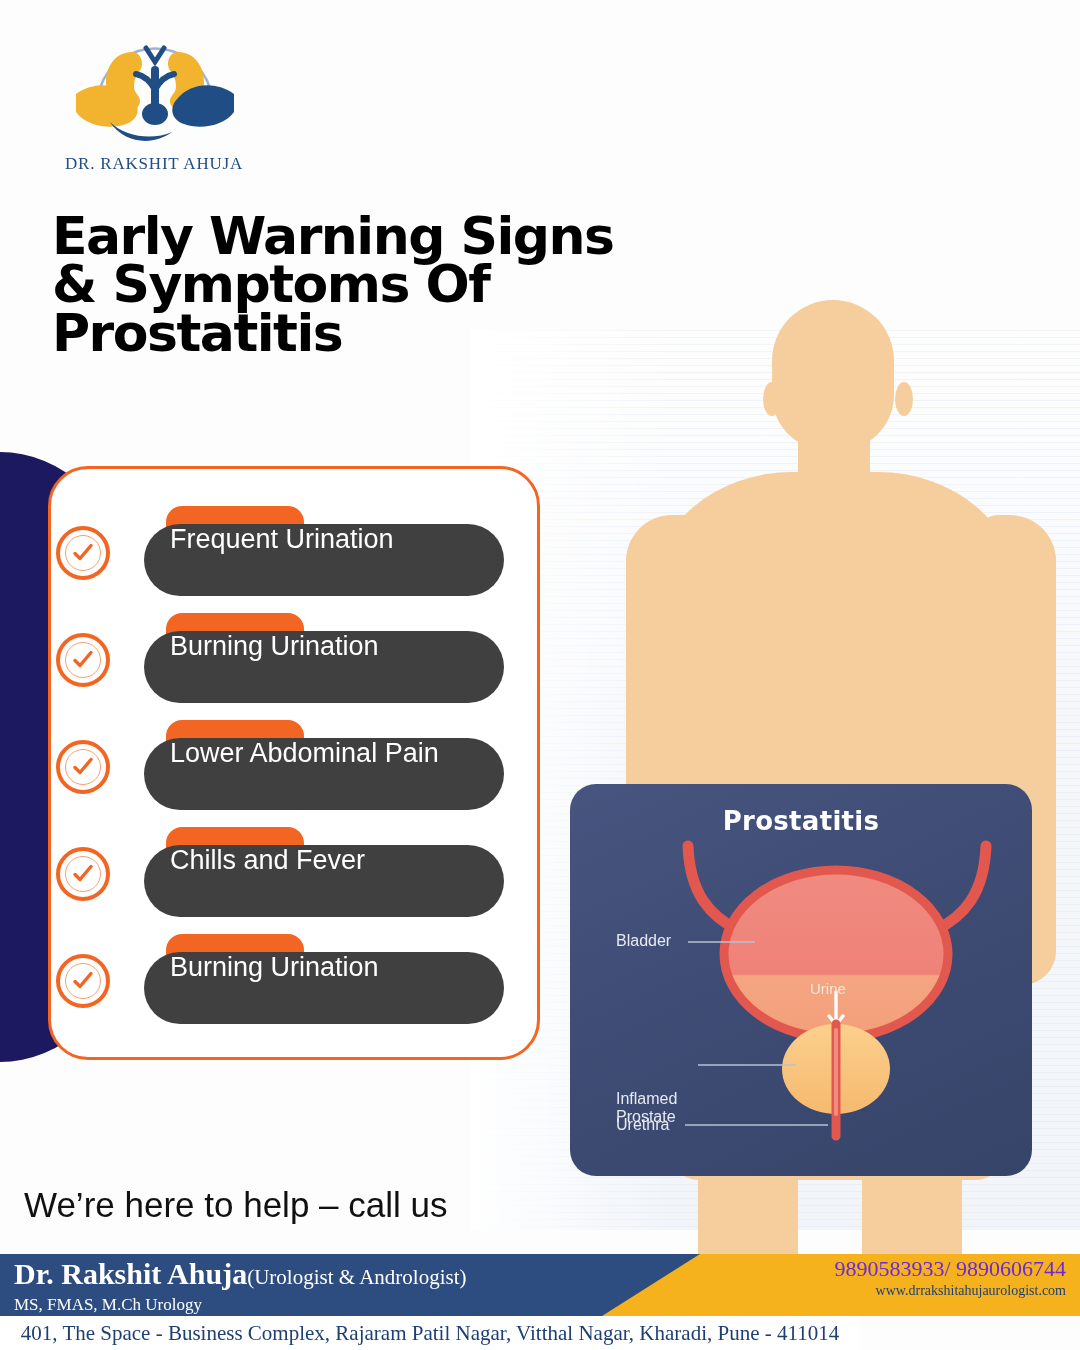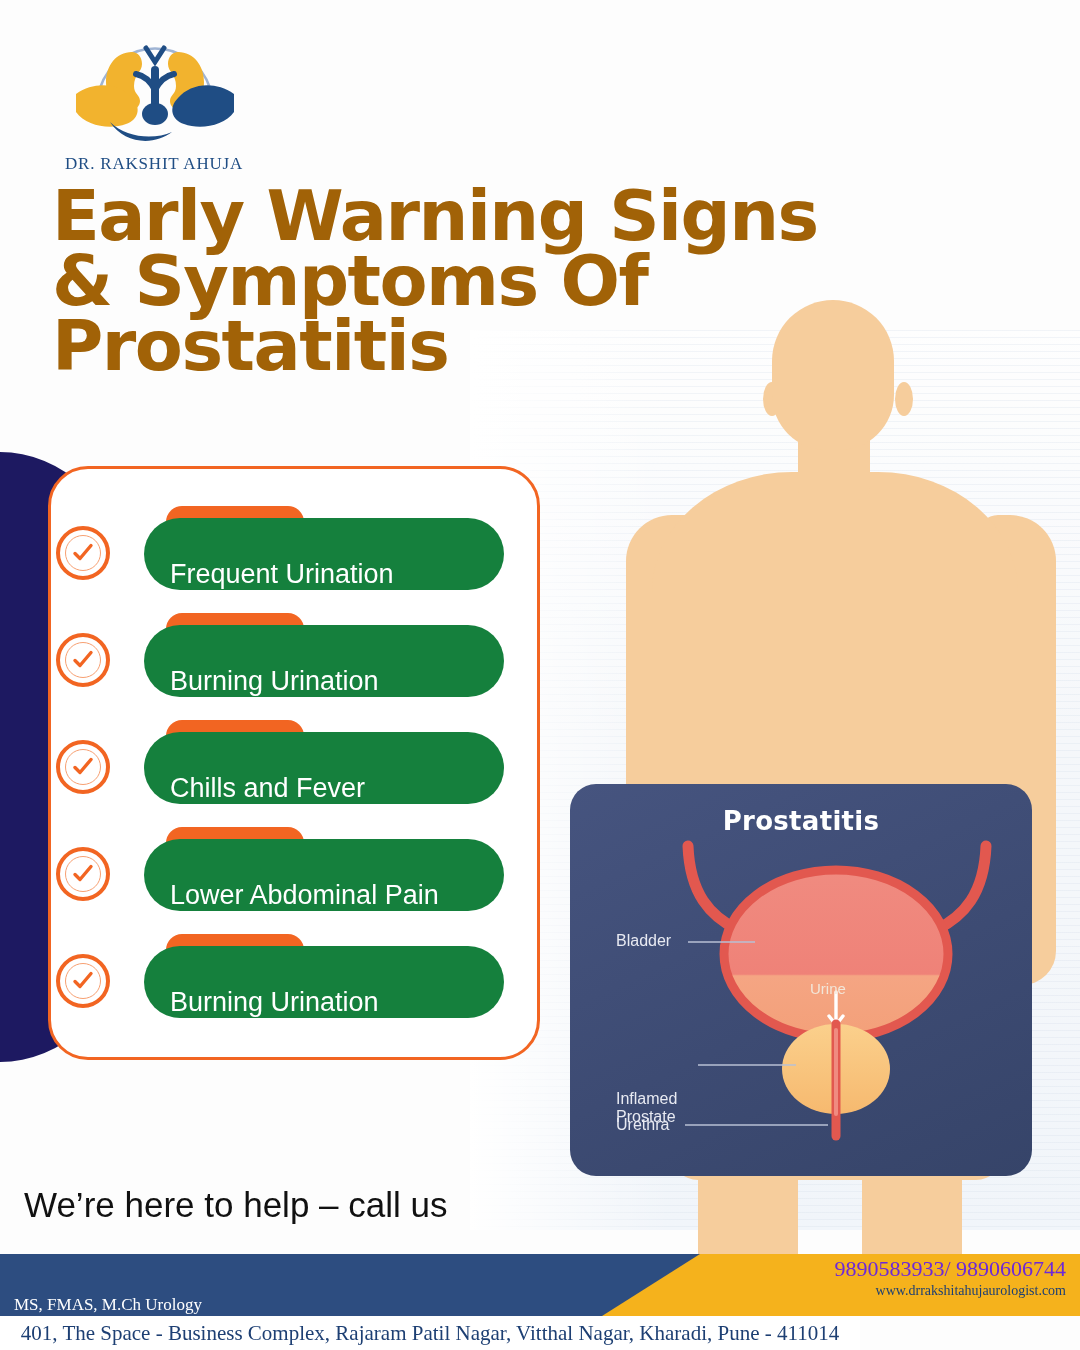--- a/index.html
+++ b/index.html
@@ -44,24 +44,24 @@
   .fig-arm.r{left:378px;border-radius:20px 46px 34px 34px;}
   .fig-hip{
     position:absolute;left:72px;top:660px;width:330px;height:220px;background:#f6cd9c;
     border-radius:40px 40px 26px 26px;
   }
   .fig-leg{position:absolute;top:840px;width:100px;height:160px;background:#f6cd9c;border-radius:14px;}
   .fig-leg.l{left:98px;} .fig-leg.r{left:262px;}
 
   
   .title{
-    position:absolute;left:52px;top:184px;width:880px;
-    color:#a16207;
+    position:absolute;left:52px;top:212px;width:880px;
+    color:#000000;
     font-family:"DejaVu Sans", sans-serif;
-    font-weight:bold;font-size:70px;line-height:.93;
+    font-weight:bold;font-size:52px;line-height:.93;
     letter-spacing:-1.5px;
     white-space:pre-line;
   }
 
   
   .logo{position:absolute;left:44px;top:26px;width:220px;height:160px;}
   .logo-mark{position:absolute;left:26px;top:0;width:170px;height:122px;}
   .logo-name{
     position:absolute;left:0;top:128px;width:220px;text-align:center;
     font-family:"Liberation Serif", serif;font-size:17px;letter-spacing:.8px;
@@ -93,23 +93,23 @@
     position:absolute;left:5px;top:5px;right:5px;bottom:5px;border-radius:50%;
     border:1.5px solid #f7a072;
   }
   .badge svg{position:relative;width:30px;height:30px;}
   .pill-wrap{position:absolute;left:96px;top:6px;width:360px;height:96px;}
   .pill-tab{
     position:absolute;left:22px;top:0;width:138px;height:34px;
     background:#f26522;border-radius:16px 16px 0 0;
   }
   .pill{
-    position:absolute;left:0;top:12px;width:360px;height:72px;
-    background:#15803d;border-radius:36px;
-    display:flex;align-items:flex-end;
+    position:absolute;left:0;top:18px;width:360px;height:72px;
+    background:#404040;border-radius:36px;
+    display:flex;align-items:flex-start;
   }
   .pill span{
     color:#ffffff;font-size:27px;padding-left:26px;white-space:nowrap;
     font-family:"Liberation Sans", sans-serif;
   }
 
   
   .diagram{
     position:absolute;left:570px;top:784px;width:462px;height:392px;
     background:linear-gradient(155deg,#46547f 0%, #3d4b73 55%, #364469 100%);
@@ -248,36 +248,36 @@
     <div class="row">
       <div class="badge">
         <div class="inner-ring"></div>
         <svg viewBox="0 0 30 30">
             <path d="M7 15.5 l5 5 l11 -13" fill="none" stroke="#f26522" stroke-width="3.4" stroke-linecap="round" stroke-linejoin="round"></path>
           </svg>
       </div>
       <div class="pill-wrap">
         <div class="pill-tab"></div>
         <div class="pill">
+          <span>Lower Abdominal Pain</span>
+        </div>
+      </div>
+    </div>
+
+    <div class="row">
+      <div class="badge">
+        <div class="inner-ring"></div>
+        <svg viewBox="0 0 30 30">
+            <path d="M7 15.5 l5 5 l11 -13" fill="none" stroke="#f26522" stroke-width="3.4" stroke-linecap="round" stroke-linejoin="round"></path>
+          </svg>
+      </div>
+      <div class="pill-wrap">
+        <div class="pill-tab"></div>
+        <div class="pill">
           <span>Chills and Fever</span>
-        </div>
-      </div>
-    </div>
-
-    <div class="row">
-      <div class="badge">
-        <div class="inner-ring"></div>
-        <svg viewBox="0 0 30 30">
-            <path d="M7 15.5 l5 5 l11 -13" fill="none" stroke="#f26522" stroke-width="3.4" stroke-linecap="round" stroke-linejoin="round"></path>
-          </svg>
-      </div>
-      <div class="pill-wrap">
-        <div class="pill-tab"></div>
-        <div class="pill">
-          <span>Lower Abdominal Pain</span>
         </div>
       </div>
     </div>
 
     <div class="row">
       <div class="badge">
         <div class="inner-ring"></div>
         <svg viewBox="0 0 30 30">
             <path d="M7 15.5 l5 5 l11 -13" fill="none" stroke="#f26522" stroke-width="3.4" stroke-linecap="round" stroke-linejoin="round"></path>
           </svg>
@@ -335,18 +335,21 @@
   </div>
 
   <div class="help">We’re here to help – call us</div>
 
   <div class="footer">
     <div class="f-yellow">
       <div class="f-phone">9890583933/ 9890606744</div>
       <div class="f-web">www.drrakshitahujaurologist.com</div>
     </div>
     <div class="f-navy">
+      <div class="f-name">
+        <b>Dr. Rakshit Ahuja</b><i>(Urologist &amp; Andrologist)</i>
+      </div>
       <div class="f-cred">MS, FMAS, M.Ch Urology</div>
     </div>
     <div class="f-addr">401, The Space - Business Complex, Rajaram Patil Nagar, Vitthal Nagar, Kharadi, Pune - 411014</div>
   </div>
 
 </div>
 
 </body></html>

